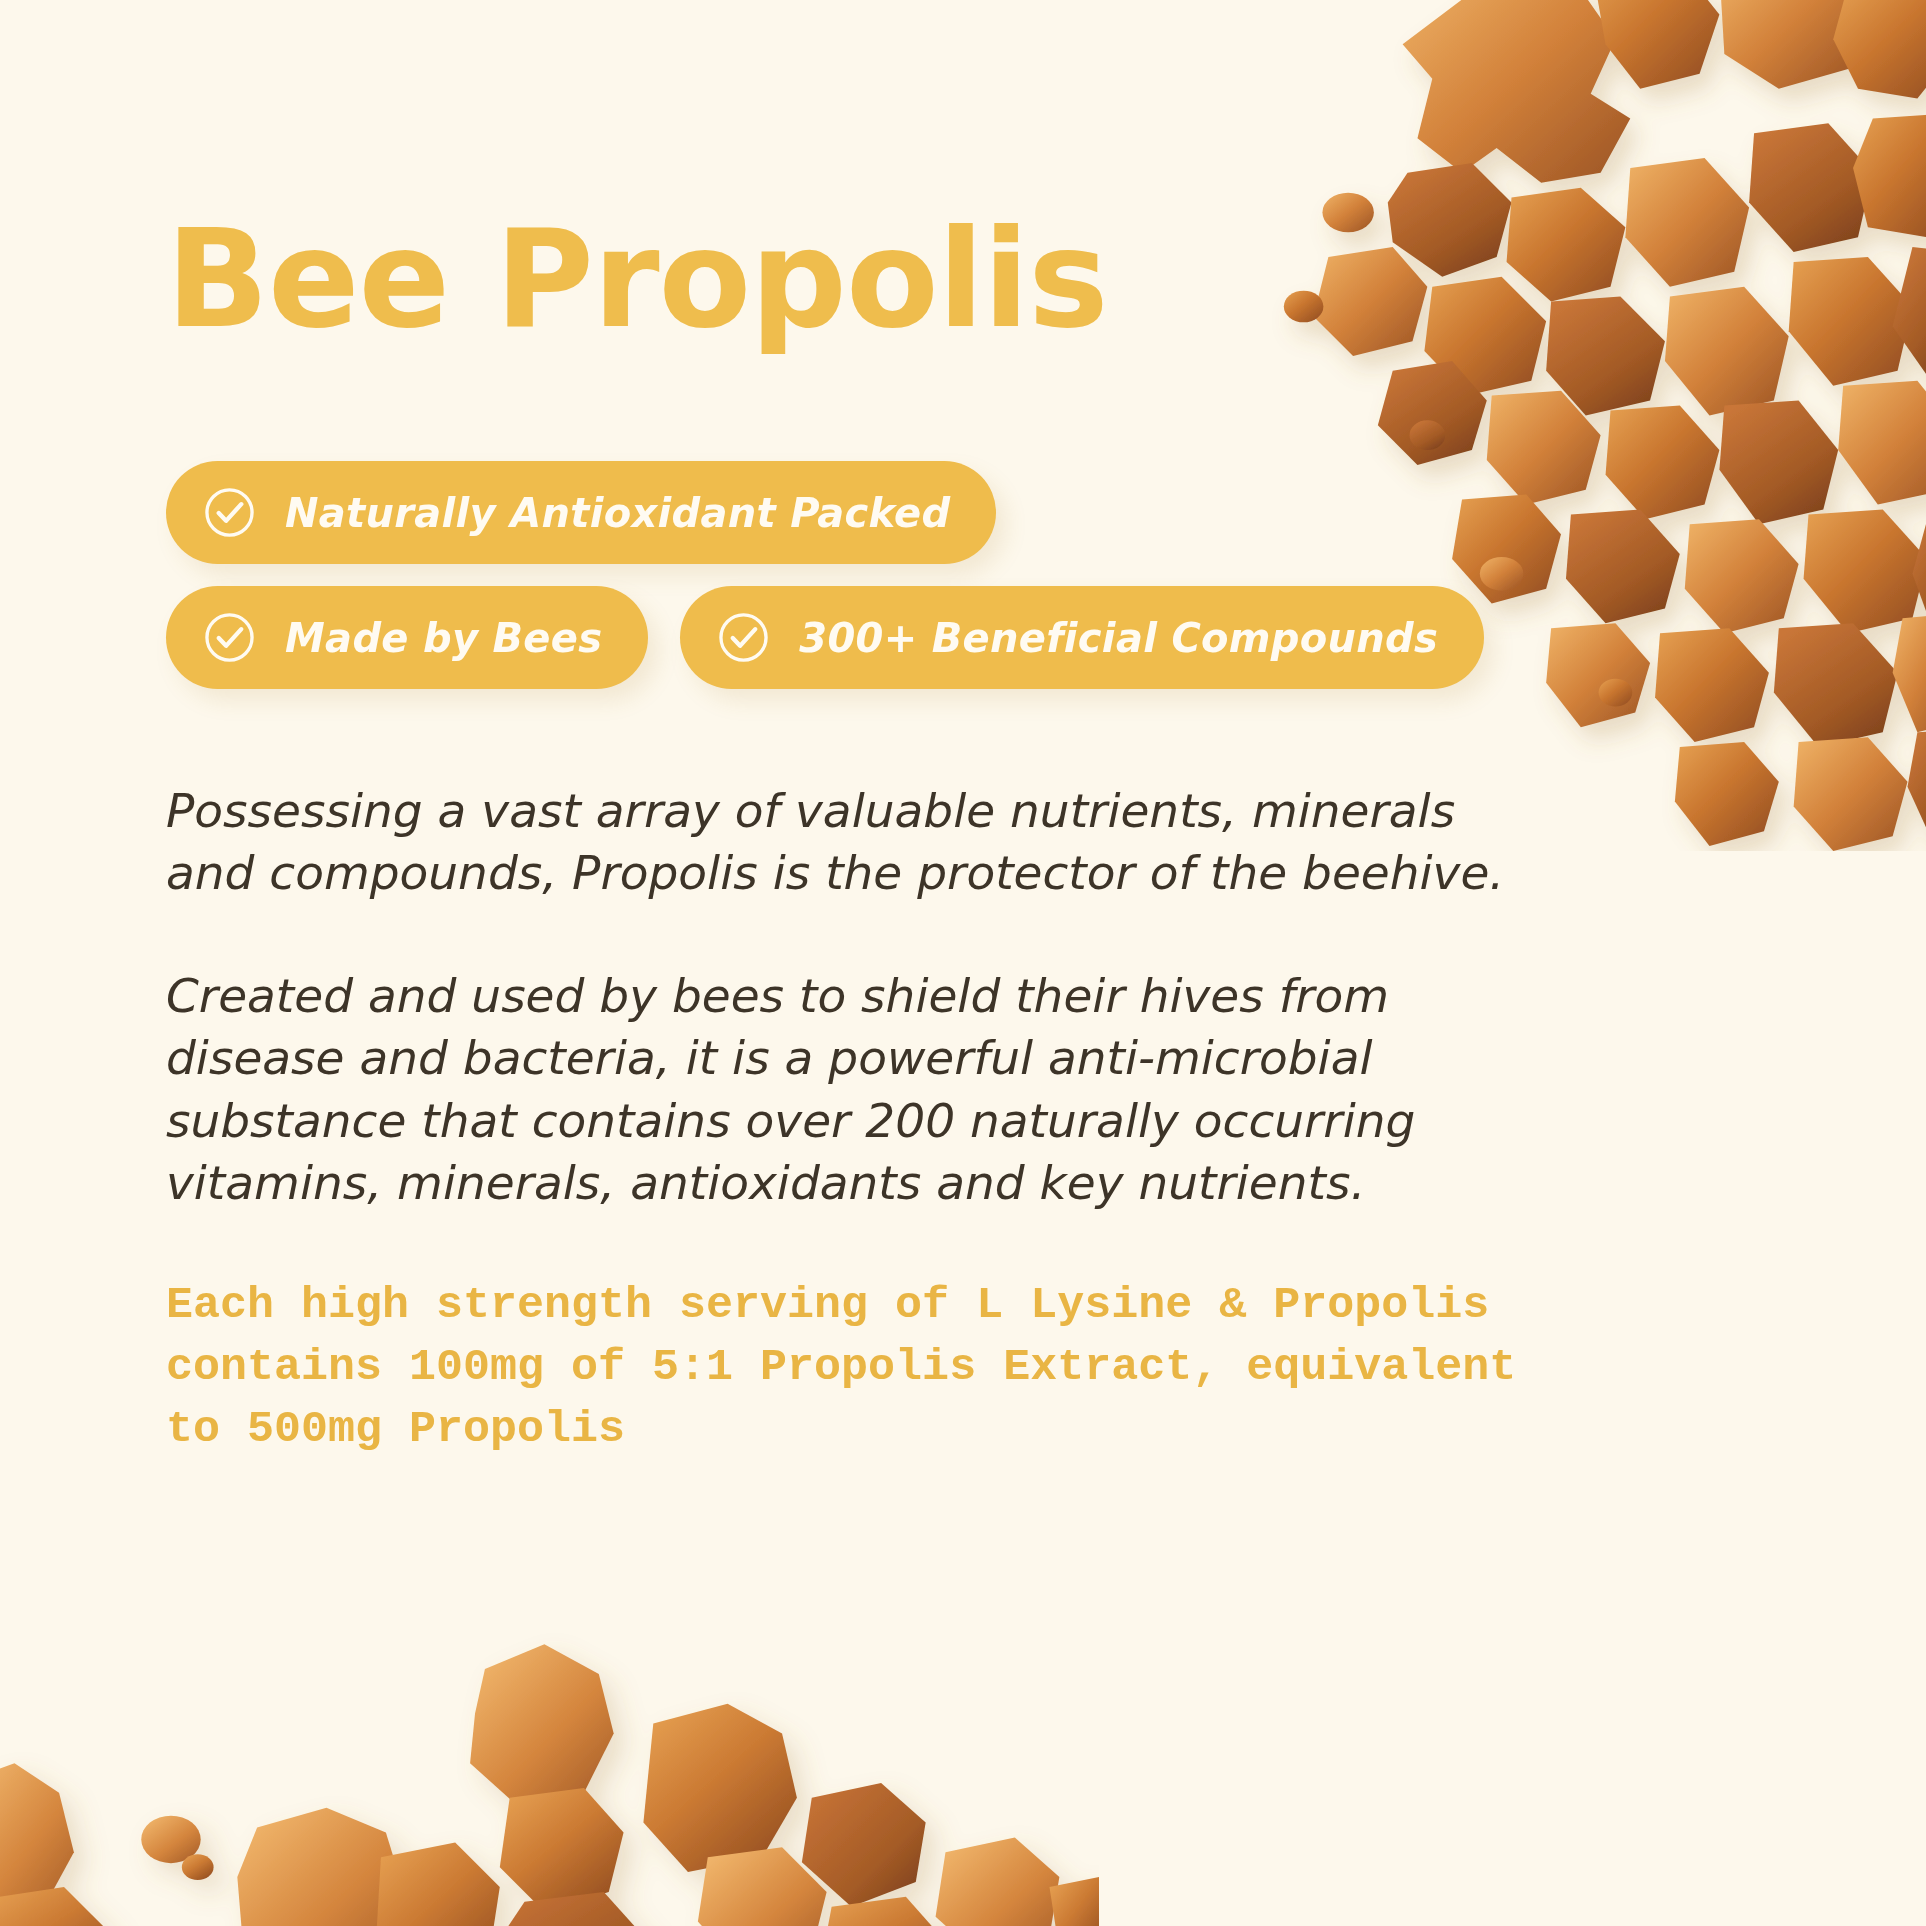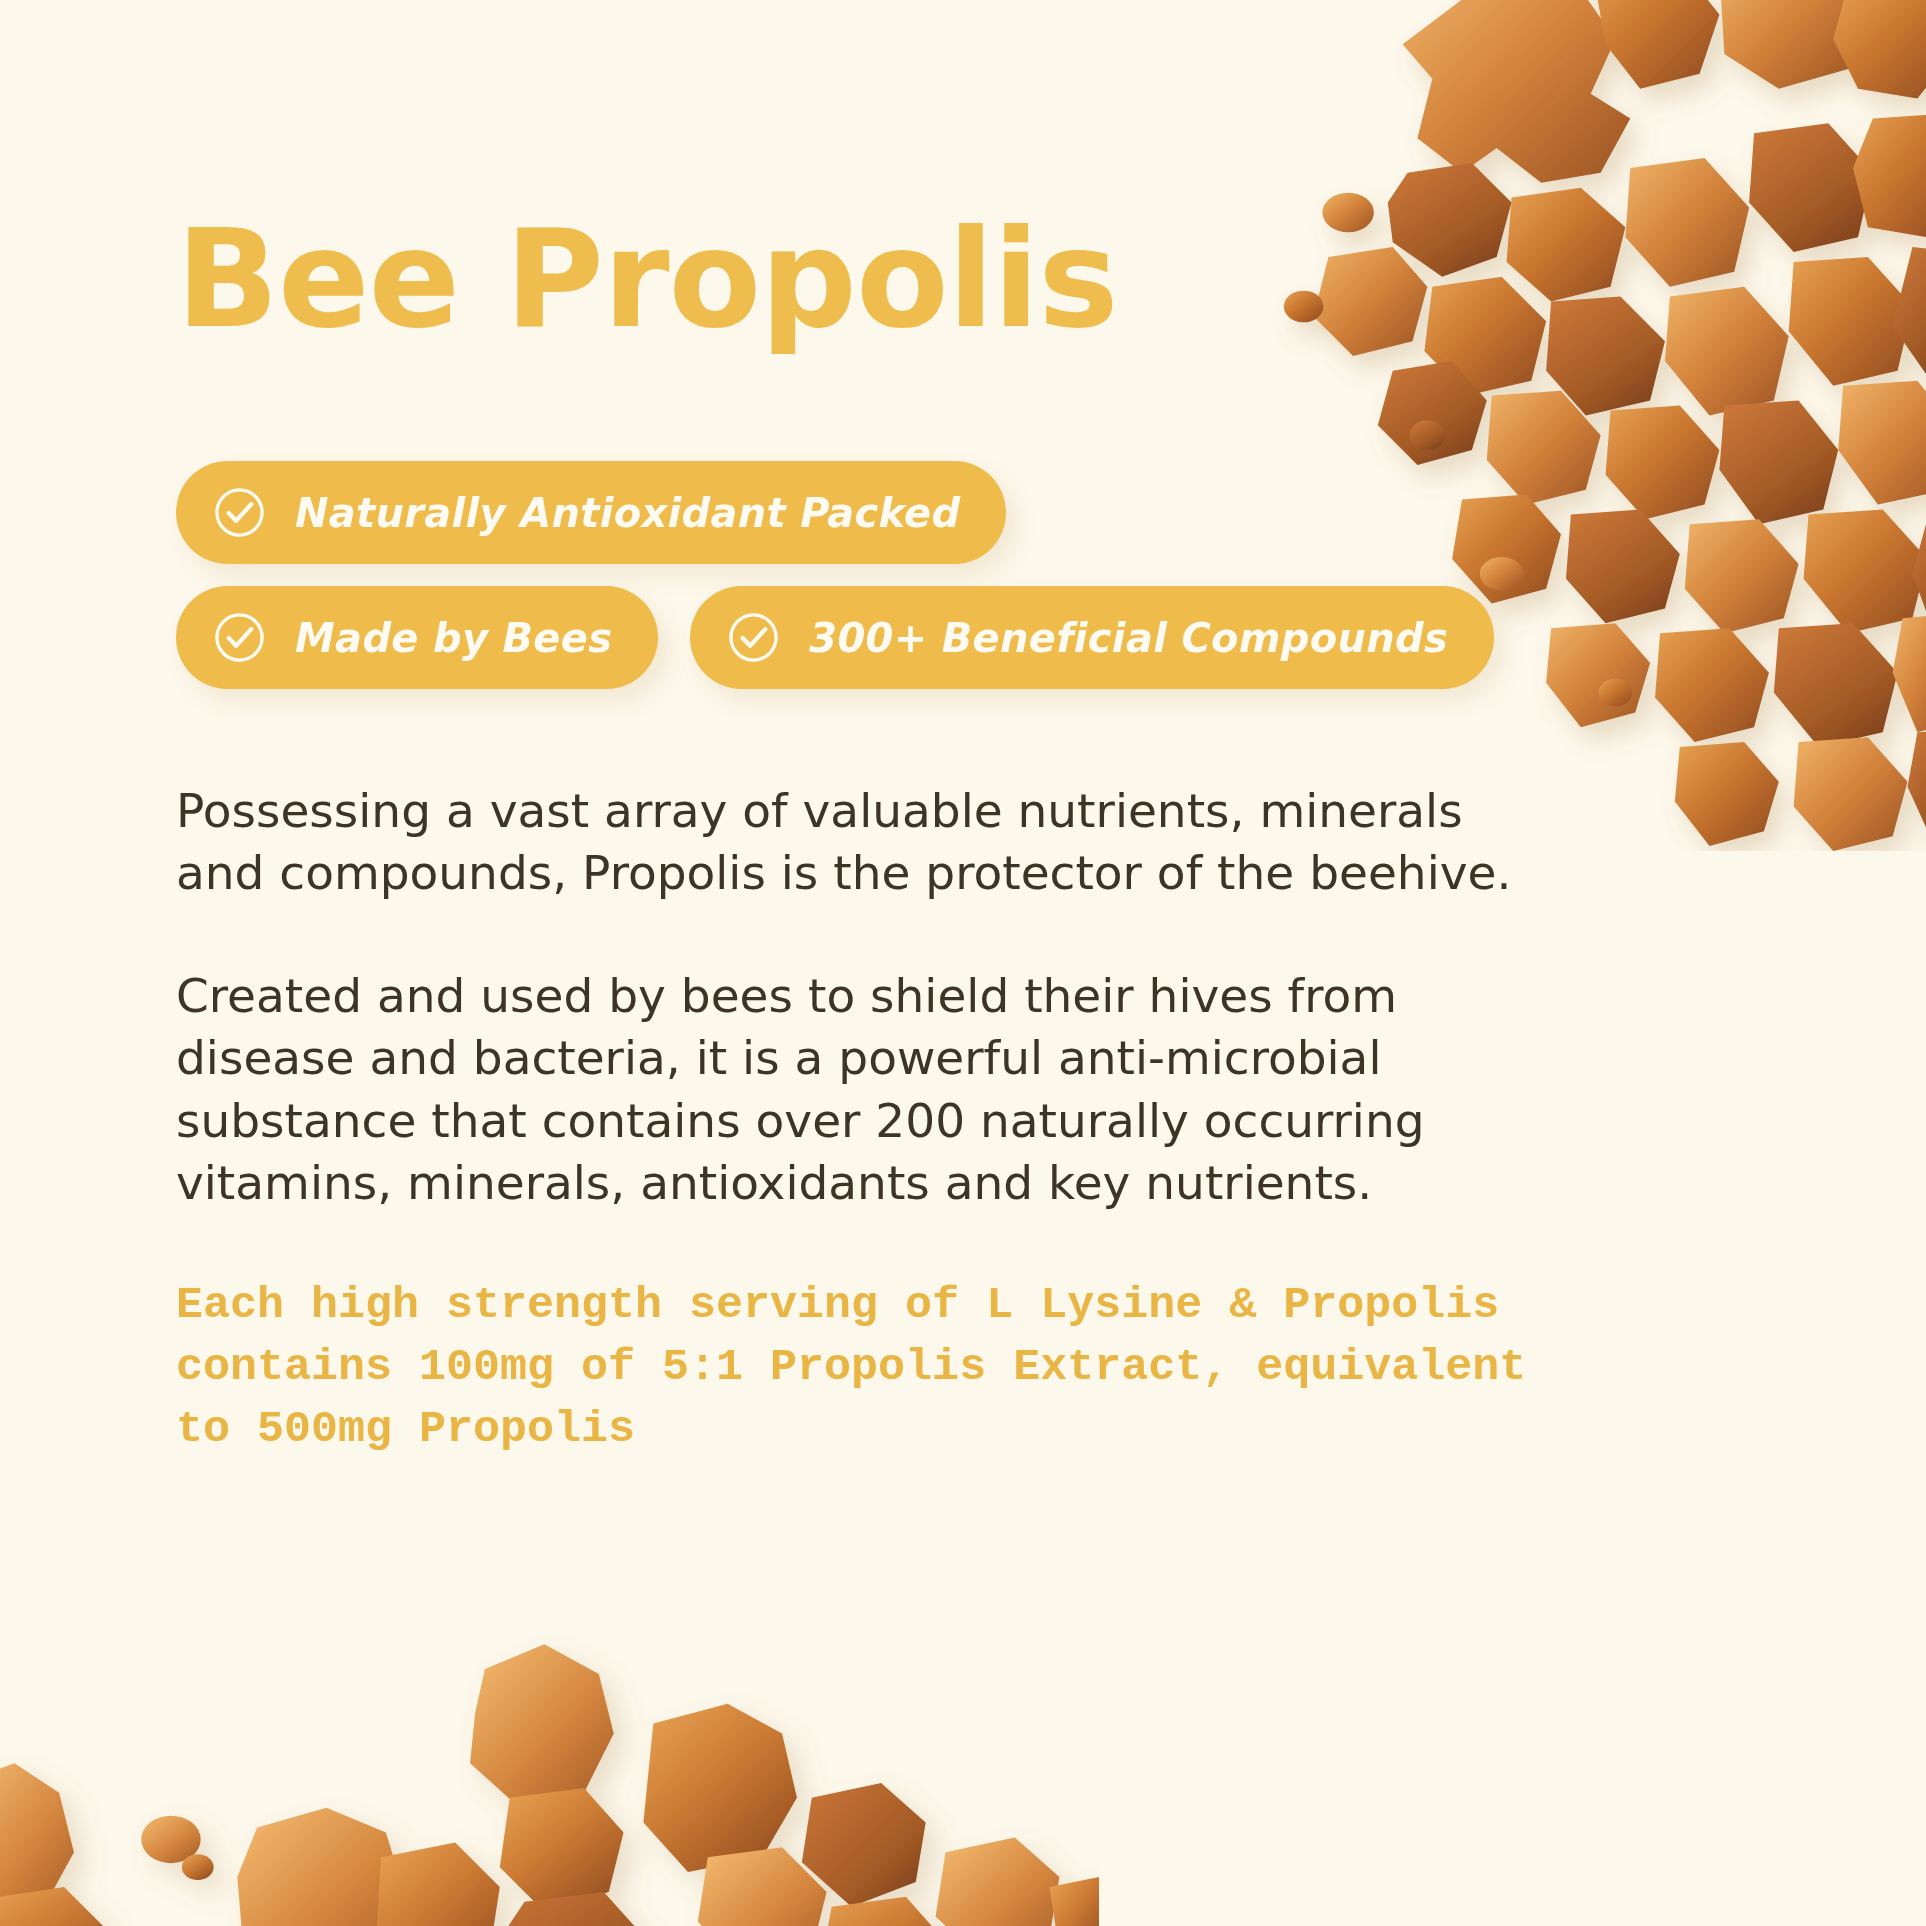--- a/index.html
+++ b/index.html
@@ -36,21 +36,21 @@
   .propolis-bottom-left {
     bottom: -59px;
     left: -40px;
     width: 1139px;
     height: 416px;
   }
 
   
   .content {
     position: absolute;
-    left: 176px;
+    left: 166px;
     top: 0;
     width: 1544px;
   }
 
   .page-title {
     margin: 0;
     padding-top: 210px;
     font-size: 135px;
     line-height: 1.04;
     font-weight: 700;
@@ -99,20 +99,21 @@
     margin-top: 91px;
     max-width: 1386px;
   }
   .body-paragraph {
     margin: 16px 0 61px 0;
     color: #3D3428;
     font-size: 47px;
     line-height: 1.32;
     font-weight: 400;
     font-family: "DejaVu Sans", sans-serif;
+    font-style: italic;
   }
   .body-paragraph:last-child {
     margin-bottom: 0;
   }
 
   .highlight-block {
     margin-top: 34px;
     color: #E9B544;
     font-size: 45px;
     line-height: 1.38;

